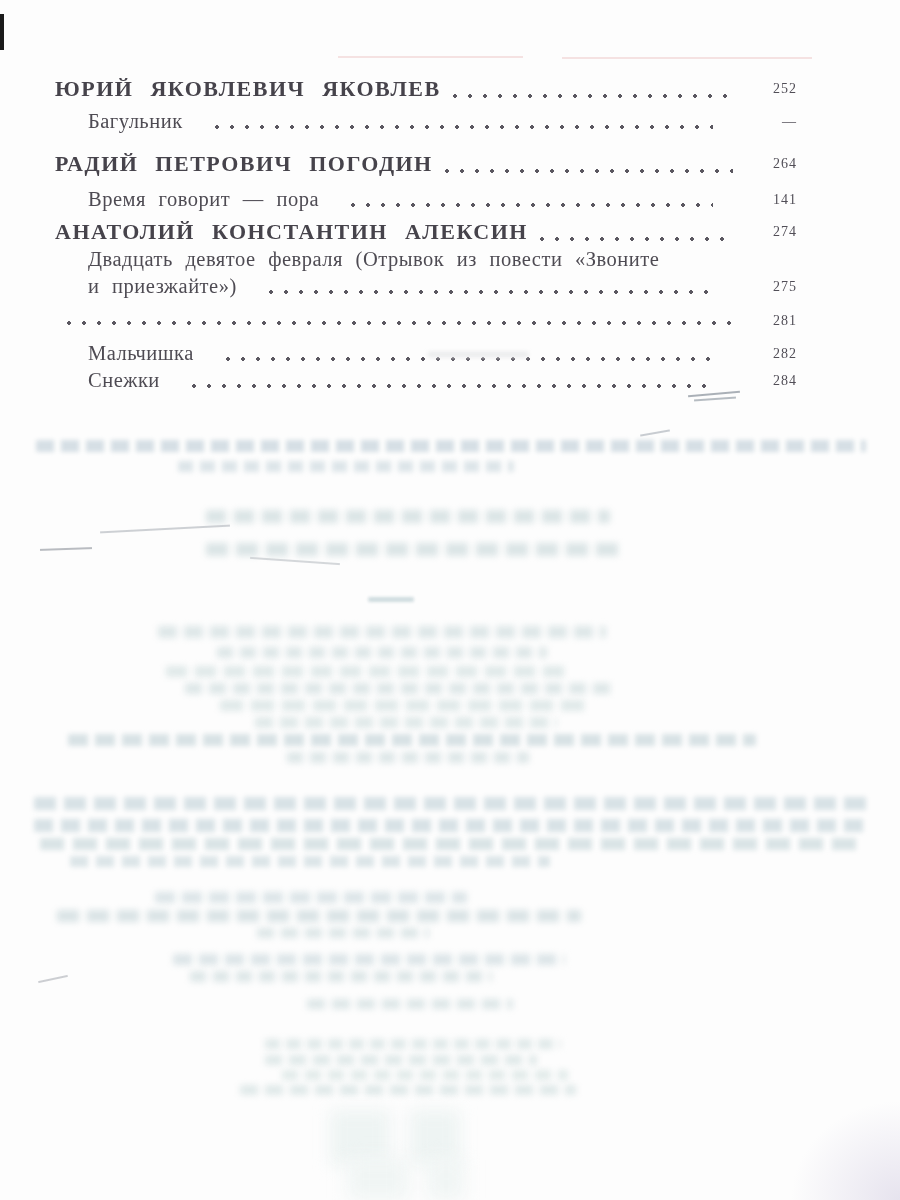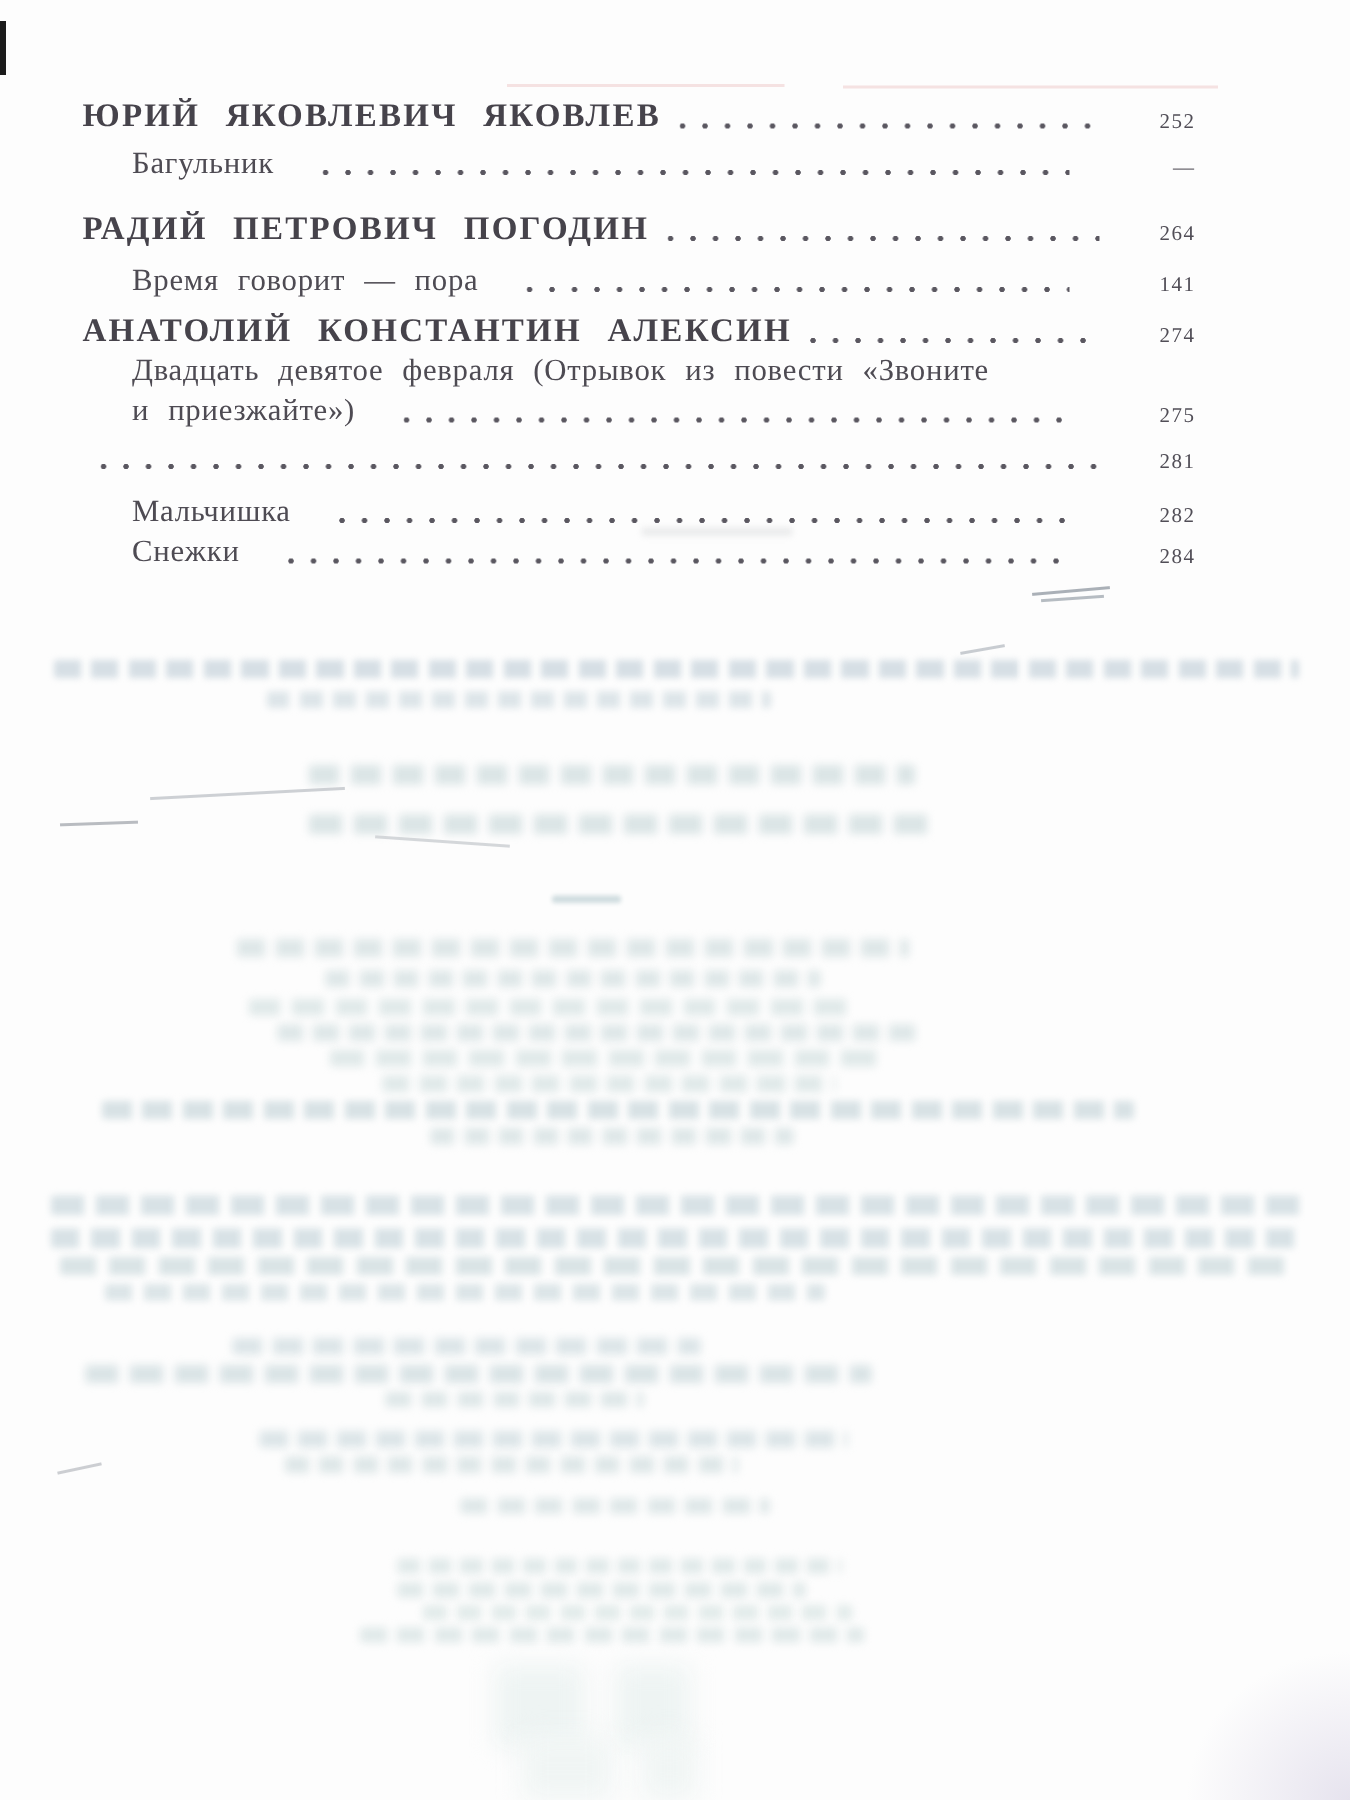--- a/index.html
+++ b/index.html
@@ -17,22 +17,23 @@
   
   #toc {
     position: absolute;
     left: 55px; top: 0;
     width: 742px;
   }
   .toc-row {
     position: absolute;
     left: 0; right: 0;
     display: flex;
-    align-items: flex-end;
+    align-items: center;
     white-space: nowrap;
+    margin-top: 12px;
   }
   .toc-row.author .label {
     font-weight: bold;
     font-size: 22px;
     letter-spacing: 1.5px;
     word-spacing: 10px;
     color: #46434b;
   }
   .toc-row.work { padding-left: 33px; gap: 20px; }
   .toc-row.work .label {

